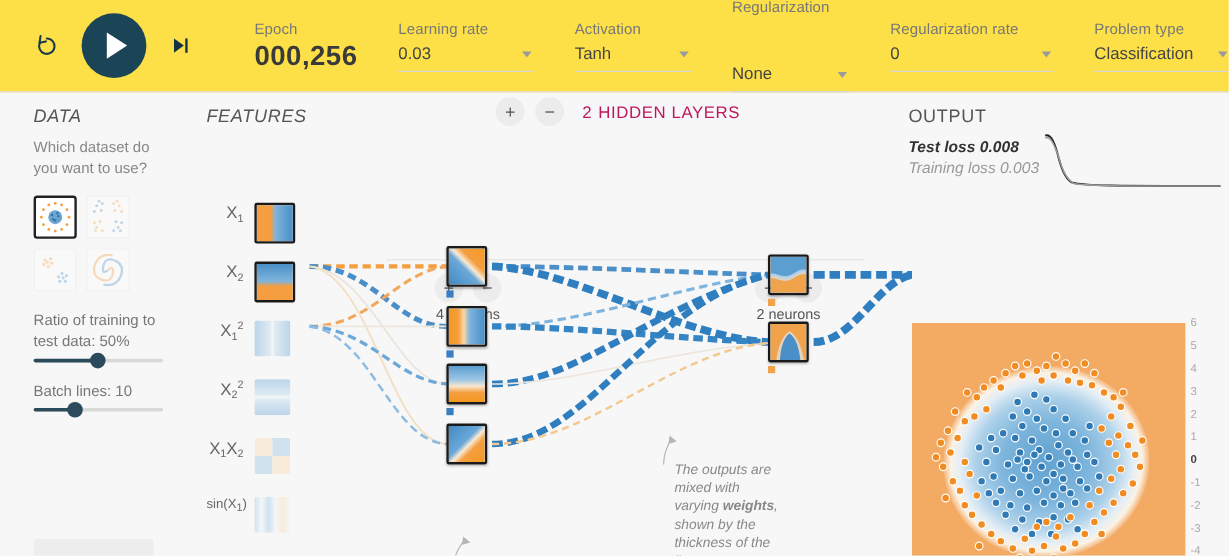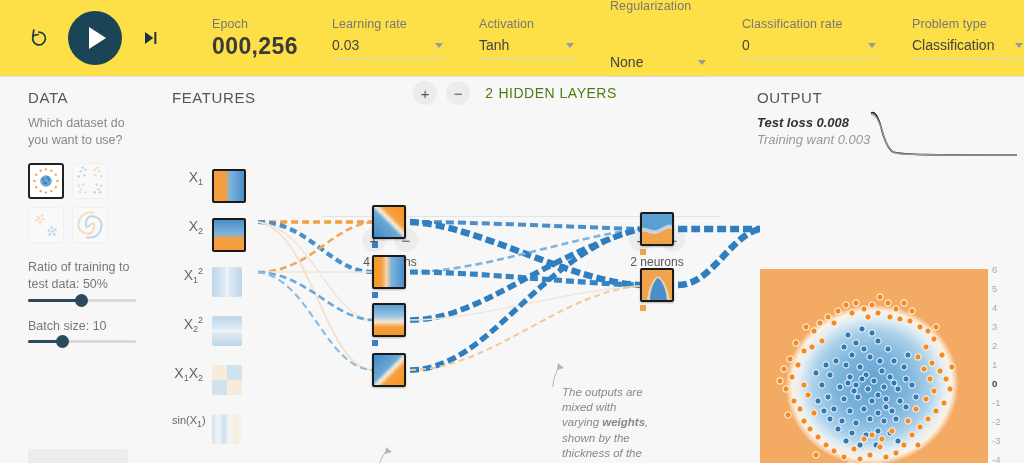--- a/index.html
+++ b/index.html
@@ -48,21 +48,21 @@
     position:absolute; right:2px; top:9px;
     width:0;height:0;border-left:4px solid transparent;border-right:4px solid transparent;
     border-top:5px solid #9a9a9a;
   }
   .w-learn{width:113px;} .w-act{width:97px;} .w-reg{width:98px;margin-top:38px;}
   .w-regrate{width:136px;} .w-prob{width:113px;}
 
   
   .main { position:absolute; top:77px; left:0; width:1024px; height:386px; }
 
-  .col-title { font-size:15px; color:#555; letter-spacing:.6px; margin-bottom:9px; }
+  .col-title { font-size:15px; color:#555; letter-spacing:.6px; margin-bottom:9px;font-style:italic; }
   .col-sub { font-size:12.5px; color:#888; line-height:1.35; }
 
   
   .data-panel { position:absolute; left:28px; top:12px; width:120px; }
   .thumbs { display:grid; grid-template-columns:36px 36px; gap:8px; margin-top:14px; }
   .thumb {
     width:36px;height:36px;border-radius:3px;background:#fff;
     position:relative; overflow:hidden; cursor:pointer;
     border:1px solid #e4e4e4;
   }
@@ -93,21 +93,21 @@
   .feat-sq.inactive { opacity:.42; }
 
   
   .net-head { position:absolute; left:280px; top:0px; width:470px; }
   .layer-ctl-row { display:flex; align-items:center; justify-content:center; gap:9px; height:32px; }
   .round-btn {
     width:24px;height:24px;border-radius:50%;background:#ececec;
     display:flex;align-items:center;justify-content:center;
     font-size:15px;color:#555;cursor:pointer; line-height:1; user-select:none;
   }
-  .hl-text { font-size:14px; color:#4d7c0f; letter-spacing:.5px; margin-left:6px;}
+  .hl-text { font-size:14px; color:#be185d; letter-spacing:.5px; margin-left:6px;}
   .hl-num { font-weight:400; margin-right:5px; }
   .net-rule { position:absolute; left:322px; top:139px; width:398px; height:1px; background:#e4e4e4;}
 
   .layer-hdr { position:absolute; text-align:center; }
   .neurons-lbl { font-size:12px;color:#555;margin-top:2px; }
 
   svg.net-svg { position:absolute; left:0; top:0; width:760px; height:386px; pointer-events:none; }
 
   .node {
     position:absolute; width:34px;height:34px;border:2px solid #1a1a1a;
@@ -180,21 +180,21 @@
 
   <div class="ctrl-group">
     <div class="ctrl-label">Regularization</div>
     <div class="select-wrap w-reg">
       <span class="select-val">None</span>
       <span class="caret"></span>
     </div>
   </div>
 
   <div class="ctrl-group">
-    <div class="ctrl-label">Classification rate</div>
+    <div class="ctrl-label">Regularization rate</div>
     <div class="select-wrap w-regrate">
       <span class="select-val">0</span>
       <span class="caret"></span>
     </div>
   </div>
 
   <div class="ctrl-group">
     <div class="ctrl-label">Problem type</div>
     <div class="select-wrap w-prob">
       <span class="select-val">Classification</span>
@@ -299,21 +299,21 @@
       </div>
       <div class="slider-track">
         <div class="slider-fill" style="width:53px"></div>
         <div class="slider-knob" style="left:47px"></div>
       </div>
     </div>
 
 
     <div class="slider-block">
       <div class="slider-lbl">
-        <span>Batch size:</span>
+        <span>Batch lines:</span>
         <span>10</span>
       </div>
       <div class="slider-track">
         <div class="slider-fill" style="width:34px"></div>
         <div class="slider-knob" style="left:28px"></div>
       </div>
     </div>
   </div>
   <div class="grey-box"></div>
 
@@ -505,21 +505,21 @@
     <span>The outputs are mixed with varying </span><b>weights</b><span>, shown by the thickness of the lines.</span>
   </div>
 
   <div class="out-panel">
     <div class="out-title">OUTPUT</div>
     <div class="loss-line">
       <span>Test loss</span>
       <span>0.008</span>
     </div>
     <div class="loss-line train">
-      <span>Training want</span>
+      <span>Training loss</span>
       <span>0.003</span>
     </div>
     <svg class="loss-curve" viewBox="0 0 150 52">
       <path d="M2 6 C6 4 9 10 12 20 C15 32 18 41 24 45 C34 48 60 48 148 48" fill="none" stroke="#222" stroke-width="1.6"></path>
       <path d="M2 8 C6 6 9 12 13 23 C16 34 19 42 26 46 C36 48 60 48 148 48" fill="none" stroke="#9a9a9a" stroke-width="1.3"></path>
     </svg>
   </div>
 
   <div class="heat-wrap">
     <svg class="heat" viewBox="0 0 228 228">

